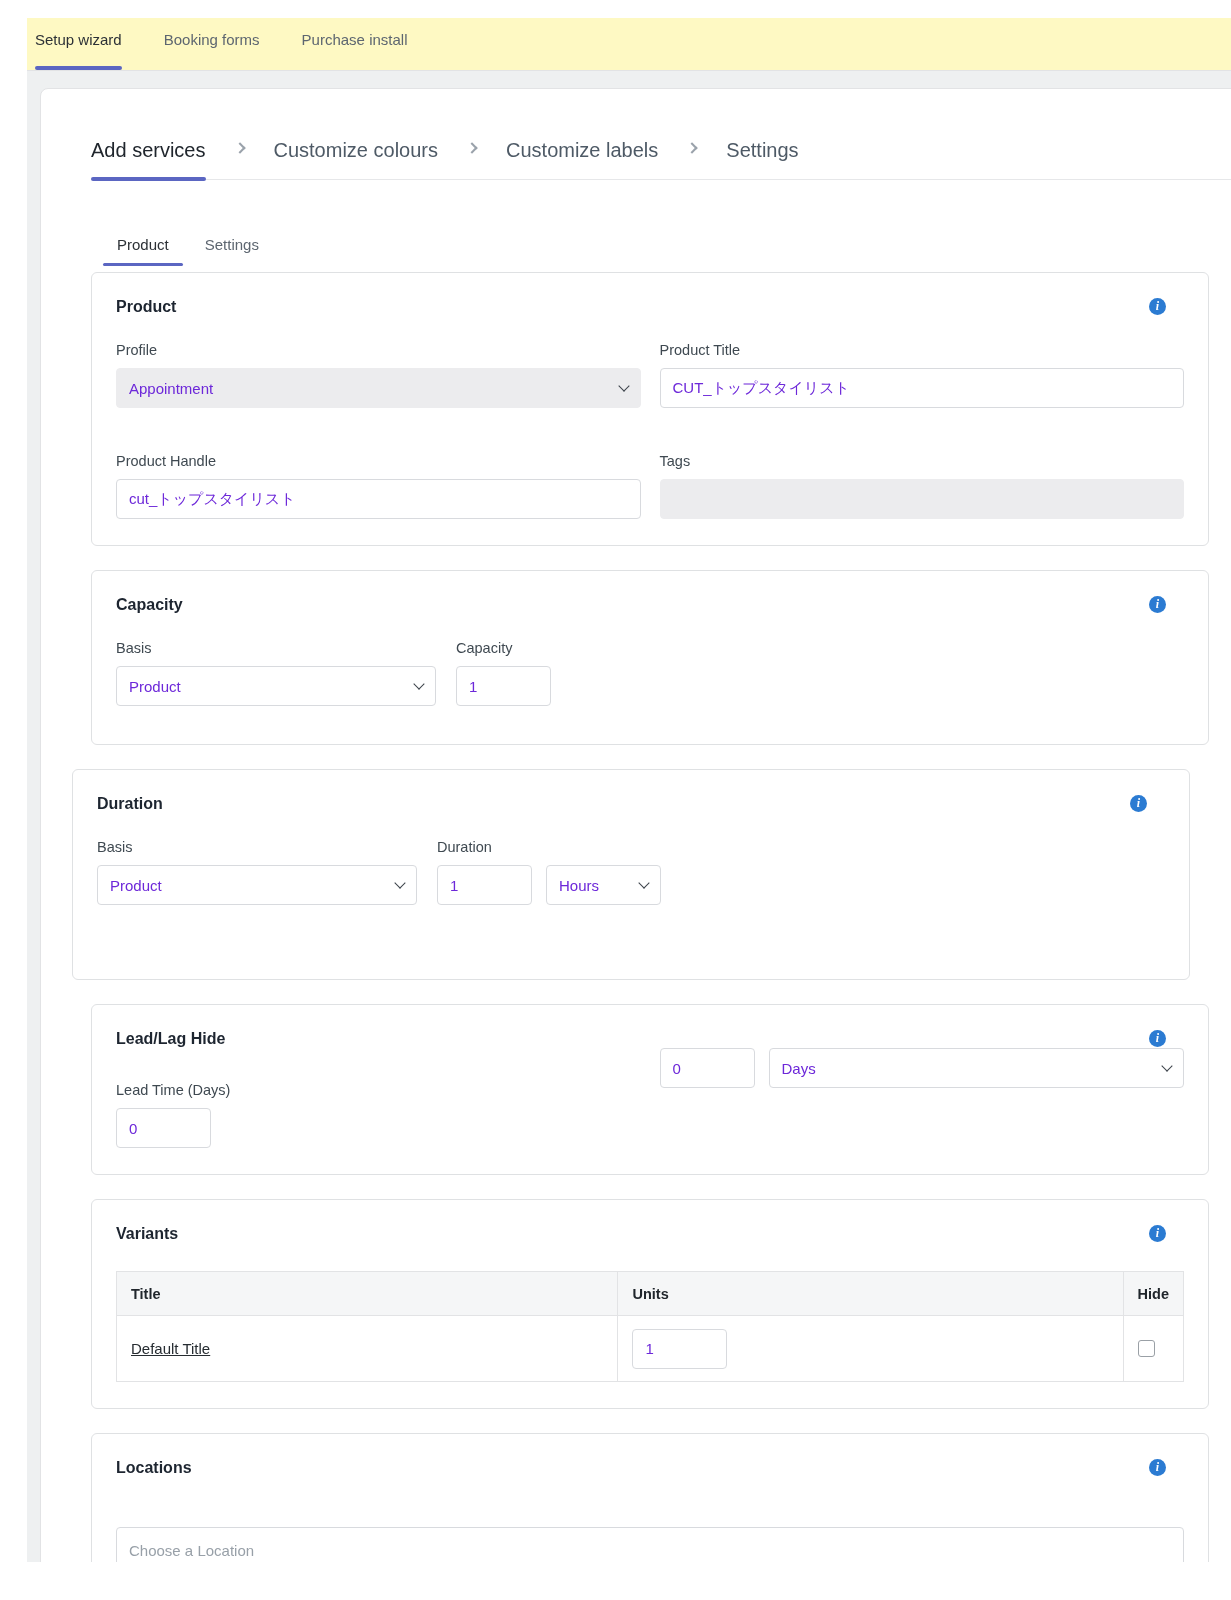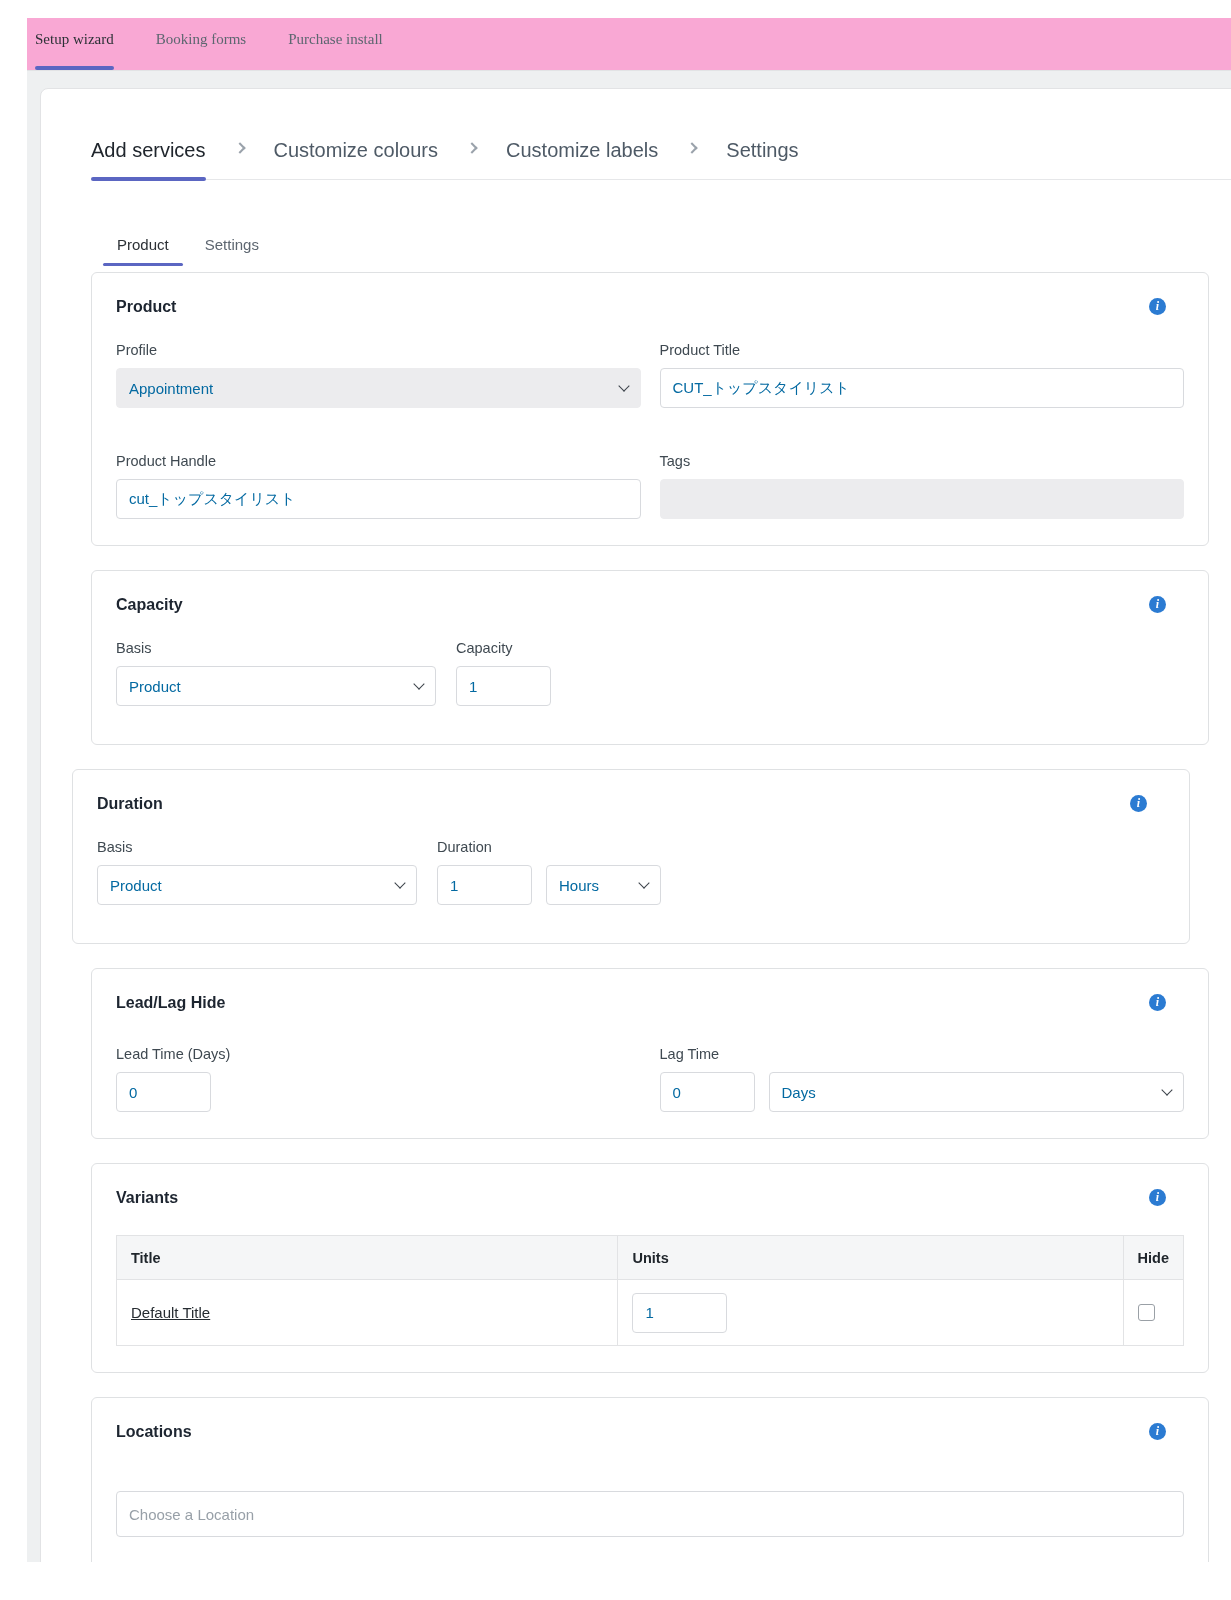--- a/index.html
+++ b/index.html
@@ -11,22 +11,22 @@
   }
 
   
   .app-frame {
     position:absolute; left:27px; top:18px; width:1204px; height:1544px;
     background:#eef0f1; overflow:hidden;
   }
 
   
   .tabbar {
-    height:53px; background:#f9a8d4; border-bottom:1px solid #e2e3e5;
-    display:flex; align-items:center; padding-left:8px;font-family:Liberation Serif, serif;
+    height:53px; background:#fef9c3; border-bottom:1px solid #e2e3e5;
+    display:flex; align-items:center; padding-left:8px;
   }
   .top-tab {
     position:relative; height:52px; padding:13px 0 0 0; margin-right:42px;
     font-size:15px; color:#5d6670; cursor:pointer; white-space:nowrap;
   }
   .top-tab.active { color:#2c3136; }
   .top-tab.active::after {
     content:""; position:absolute; left:0; right:0; bottom:0; height:4px;
     background:#5b66c2; border-radius:3px;
   }
@@ -71,21 +71,21 @@
   }
 
   
   .card {
     margin:24px 0 24px 50px; width:1118px; background:#fff;
     border:1px solid #dfe1e3; border-radius:6px;
     padding:24px 24px 26px 24px; position:relative;
   }
   .card.first { margin-top:6px; }
   .card.pb-cap   { padding-bottom:38px; }
-  .card.pb-dur   { padding-bottom:38px;margin-left:31px; }
+  .card.pb-dur   { padding-bottom:74px;margin-left:31px; }
   .card.pb-var   { }
   .card.pb-loc   { padding-bottom:120px; }
   .card-title { font-size:16px; font-weight:700; color:#1d2530; line-height:19px; }
   .info-icon {
     position:absolute; top:25px; right:42px; width:17px; height:17px;
     border-radius:50%; background:#2b7bd2; color:#fff; cursor:pointer;
     display:flex; align-items:center; justify-content:center;
   }
   .info-icon::after {
     content:"i"; font-family:"Liberation Serif","DejaVu Serif",serif;
@@ -96,21 +96,21 @@
   .field-label { display:block; font-size:14.5px; color:#3f4951; margin:26px 0 9px 0; line-height:17px; }
   .field-label.mt-lg { margin-top:34px; }
 
   .grid-2 { display:grid; grid-template-columns:1fr 1fr; column-gap:30px;gap:19px; }
   .row { display:flex; gap:20px; }
   .inline { display:flex; gap:14px; }
   .flex1 { flex:1; }
 
   .tb, .sel {
     height:40px; border:1px solid #d8dade; border-radius:4px; background:#fff;
-    font-family:inherit; font-size:15px; color:#0369a1; padding:0 12px; width:100%;
+    font-family:inherit; font-size:15px; color:#6d28d9; padding:0 12px; width:100%;
   }
   .tb::placeholder { color:#98a0a8; opacity:1; }
   .sel {
     display:flex; align-items:center; justify-content:space-between;
     cursor:pointer; user-select:none;
   }
   .sel .chev {
     width:8px; height:8px; border-right:1.8px solid #3c434a;
     border-bottom:1.8px solid #3c434a; transform:rotate(45deg);
     margin-top:-4px; flex:none; margin-left:10px;
@@ -233,21 +233,20 @@
 
     <div class="card">
       <div class="card-title">Lead/Lag Hide</div>
       <span class="info-icon"></span>
       <div class="grid-2">
         <div>
           <label class="field-label mt-lg">Lead Time (Days)</label>
           <input class="tb w95" type="text" value="0" style="">
         </div>
         <div>
-          <label class="field-label mt-lg">Lag Time</label>
           <div class="inline">
             <input class="tb w95" type="text" value="0" style="">
             <div class="sel flex1">
               <span>Days</span>
               <span class="chev"></span>
             </div>
           </div>
         </div>
       </div>
     </div>

